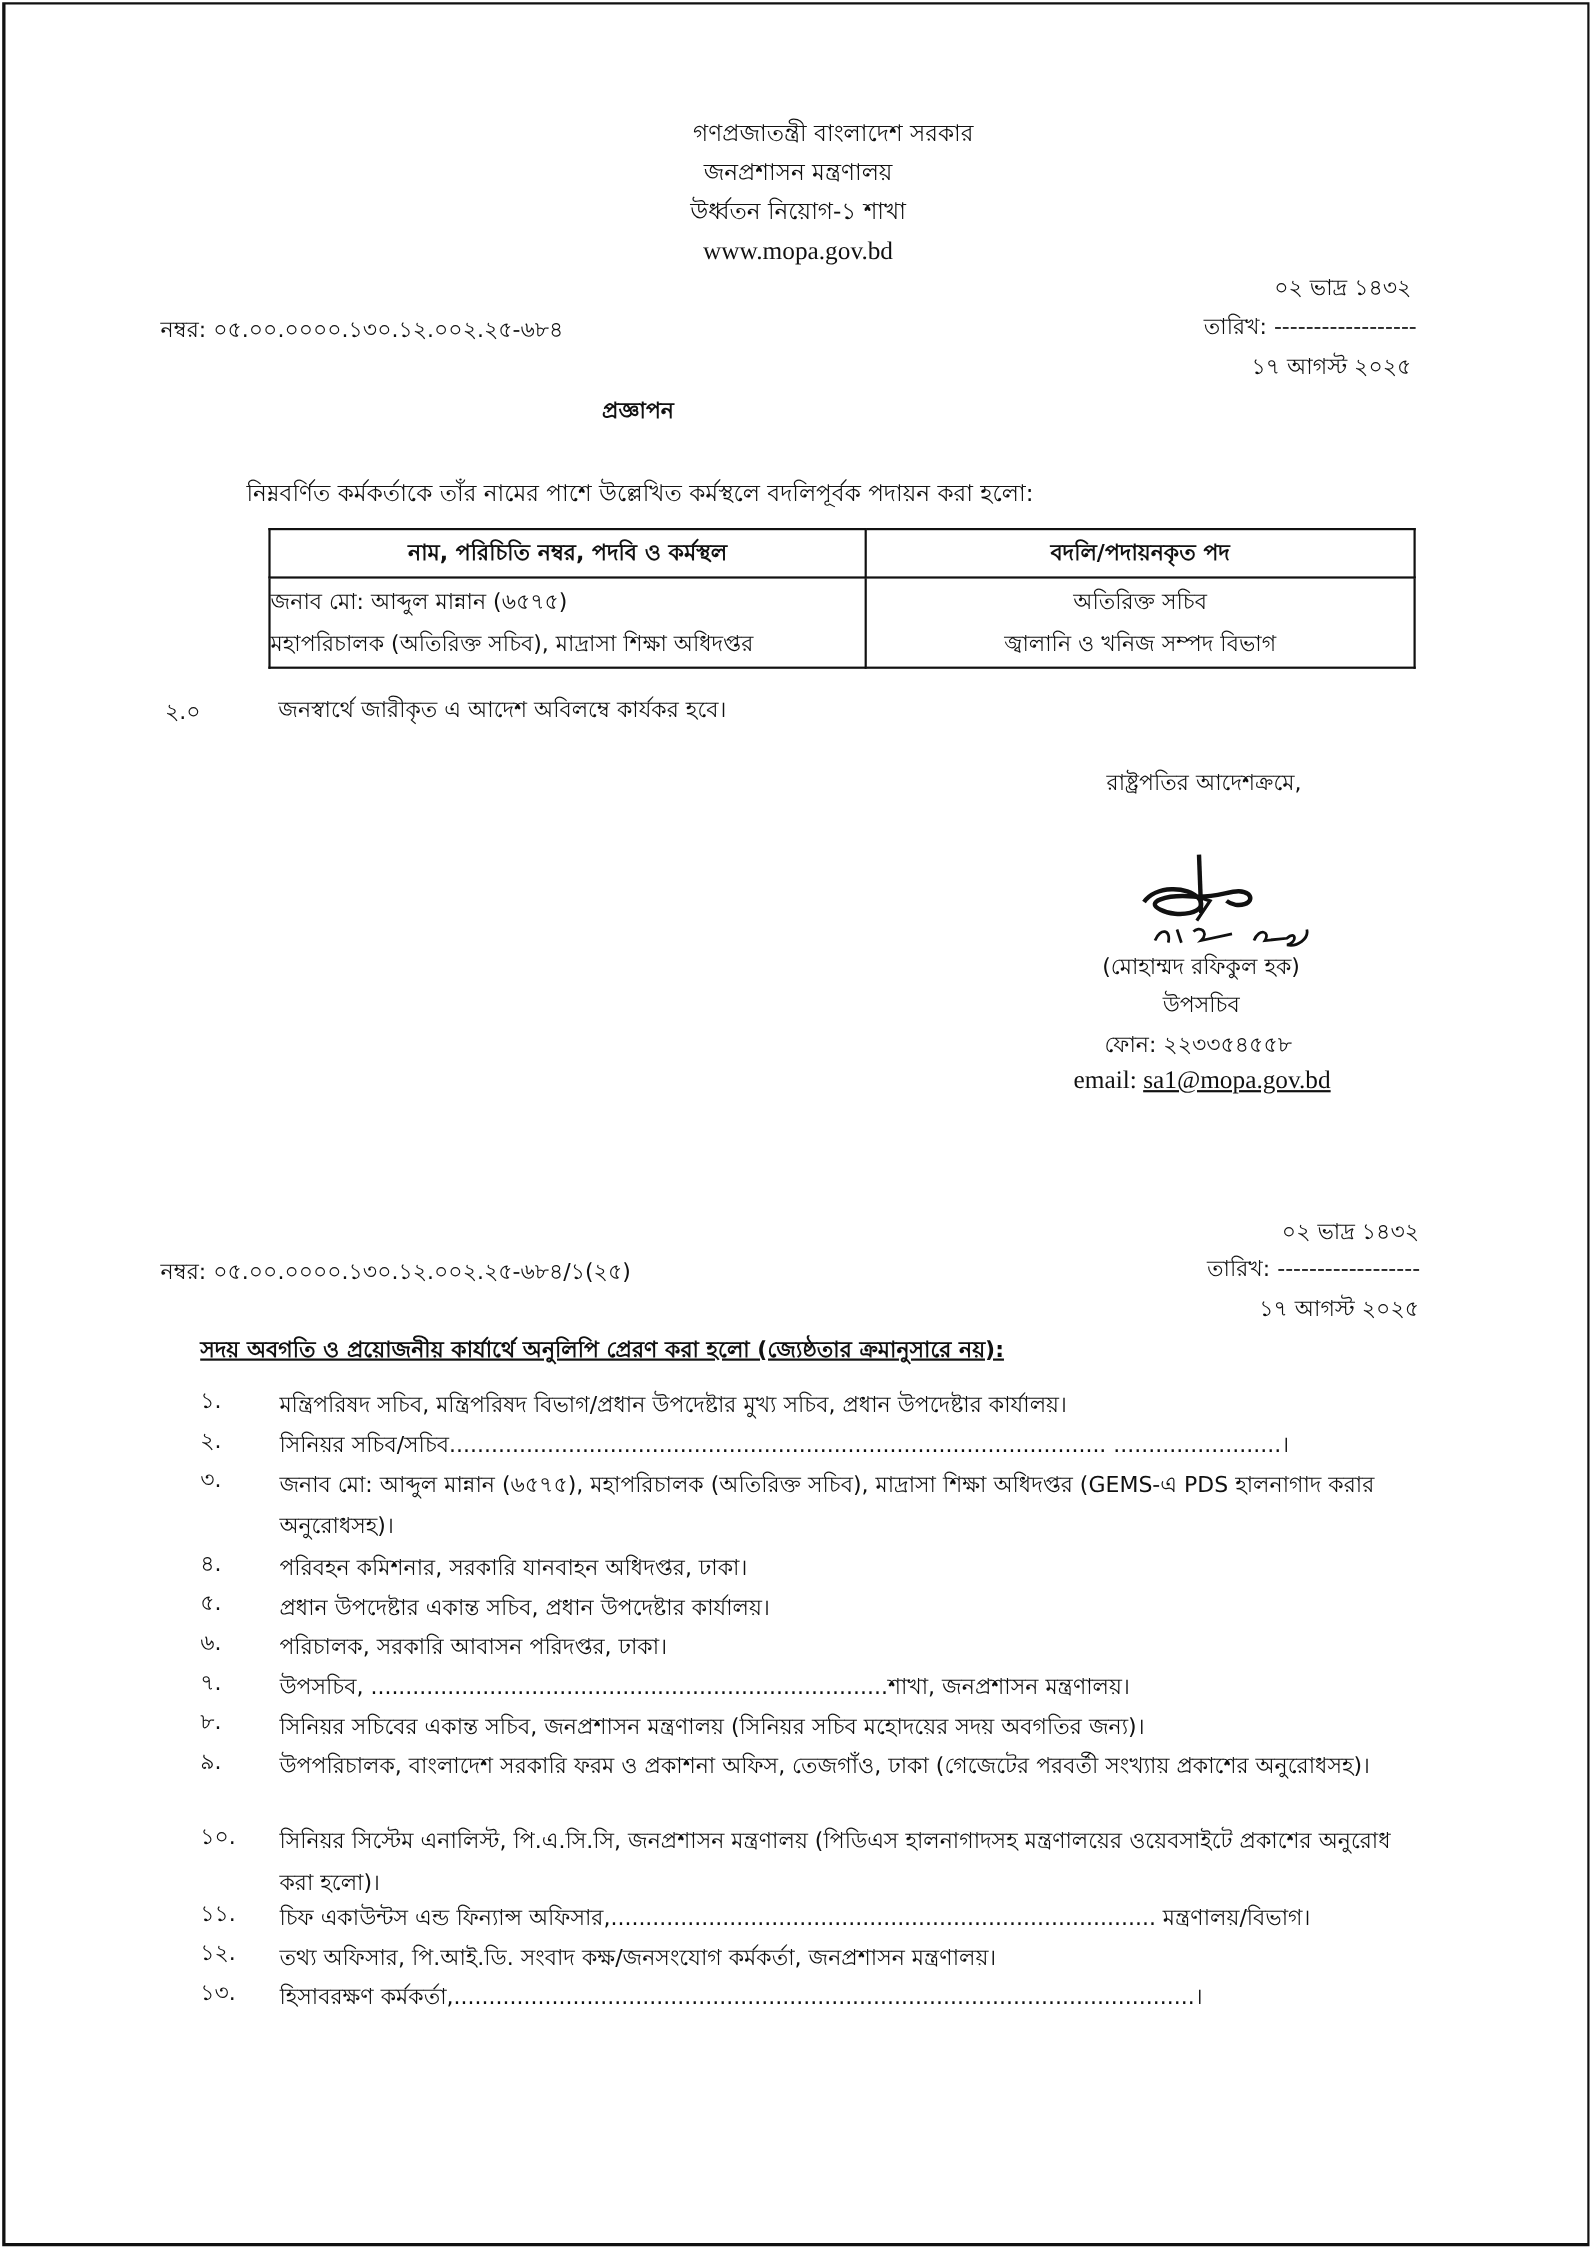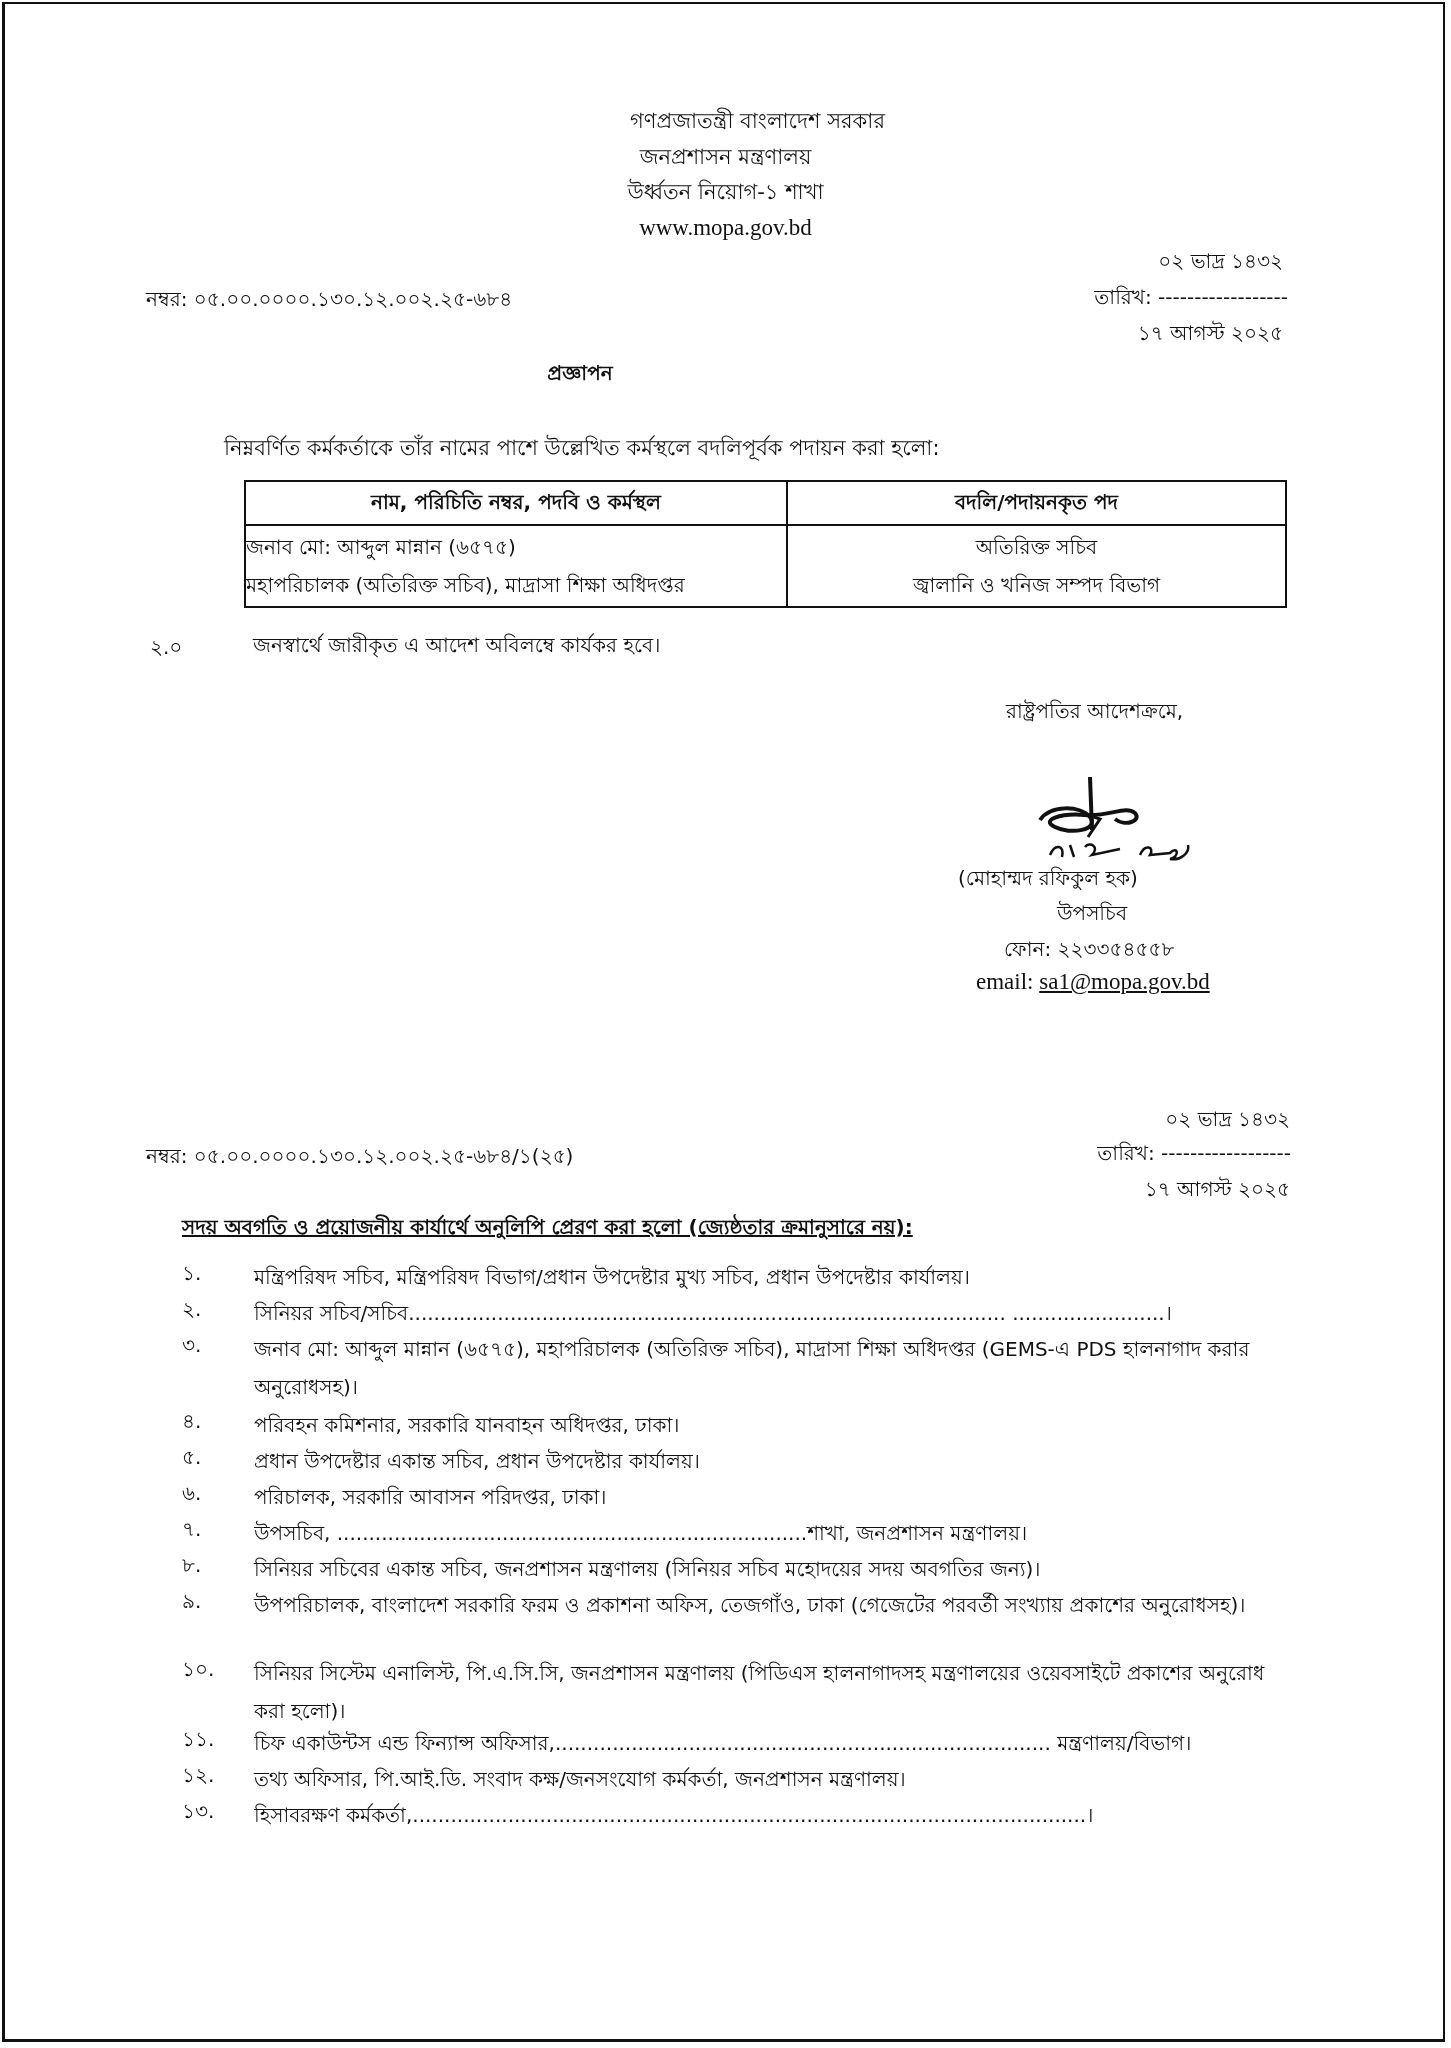--- a/index.html
+++ b/index.html
@@ -80,21 +80,21 @@
 <div class="abs t20" style="top:696px; left:1006px;">রাষ্ট্রপতির আদেশক্রমে,</div>
 
 <svg class="sig-svg" width="180" height="90" viewBox="0 0 180 90">
   <path d="M60 2 L62 55" stroke="#111" stroke-width="4" fill="none"></path>
   <path d="M10 45 C20 30, 50 30, 60 42 C70 55, 40 60, 25 52 C10 45, 30 38, 55 40 C80 42, 95 30, 105 38 C112 46, 95 52, 85 44" stroke="#111" stroke-width="4" fill="none"></path>
   <path d="M52 38 L70 44 L58 62" stroke="#111" stroke-width="3" fill="none"></path>
   <path d="M20 80 C25 68, 35 70, 32 82 M40 70 L44 82 M55 72 C60 66, 70 72, 62 80 L90 74 M110 80 C115 68, 125 72, 120 80 L140 78 C148 70, 150 82, 140 84 C150 86, 160 78, 158 70" stroke="#111" stroke-width="2.5" fill="none"></path>
 </svg>
 <div class="abs" style="top:812px; left:1113px; font-size:15px; color:transparent;">১৭.০৮.২০২৫</div>
 
-<div class="abs t20" style="top:863px; left:958px;">(মোহাম্মদ রফিকুল হক)</div>
+<div class="abs t20" style="top:863px; left:1002px;">(মোহাম্মদ রফিকুল হক)</div>
 <div class="abs t20" style="top:898px; left:1057px;">উপসচিব</div>
 <div class="abs t20" style="top:934px; left:1004px;">
   <span>ফোন:</span>
   <span>২২৩৩৫৪৫৫৮</span>
 </div>
 <div class="abs serif" style="top:969px; left:976px; font-size:23px;">
   <span>email:</span>
   <span class="email-link">sa1@mopa.gov.bd</span>
 </div>
 

